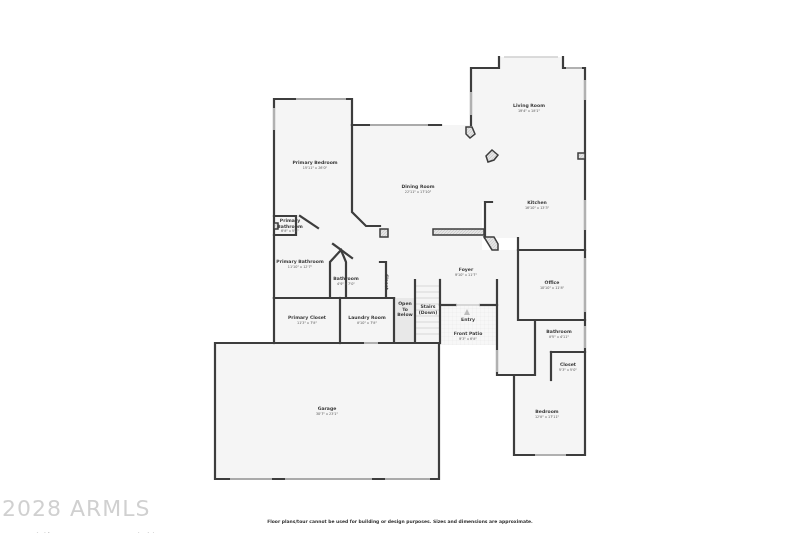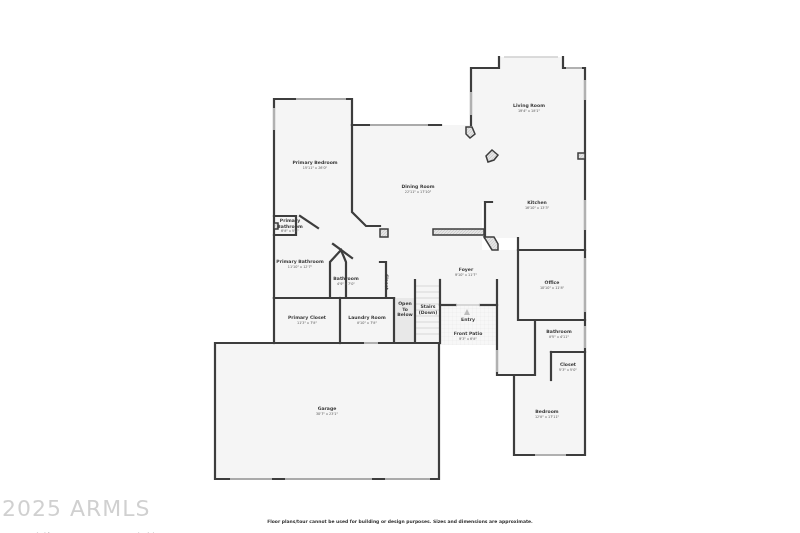--- a/index.html
+++ b/index.html
@@ -196,16 +196,16 @@
 </div>
 <div class="room-label" style="left:547px;top:414px">
   <span>Bedroom</span>
   <span class="dim">12'8" x 17'11"</span>
 </div>
 <div class="room-label" style="left:327px;top:411px">
   <span>Garage</span>
   <span class="dim">30'7" x 23'1"</span>
 </div>
 
-<div class="watermark">2025 ARMLS</div>
+<div class="watermark">2028 ARMLS</div>
 <div class="footer-address">1571 S Shannon Dr, Tempe, AZ 85284</div>
 <div class="footer-floor">Floor 1</div>
 <div class="footer-disclaimer">Floor plans/tour cannot be used for building or design purposes. Sizes and dimensions are approximate.</div>
 
 </body></html>

